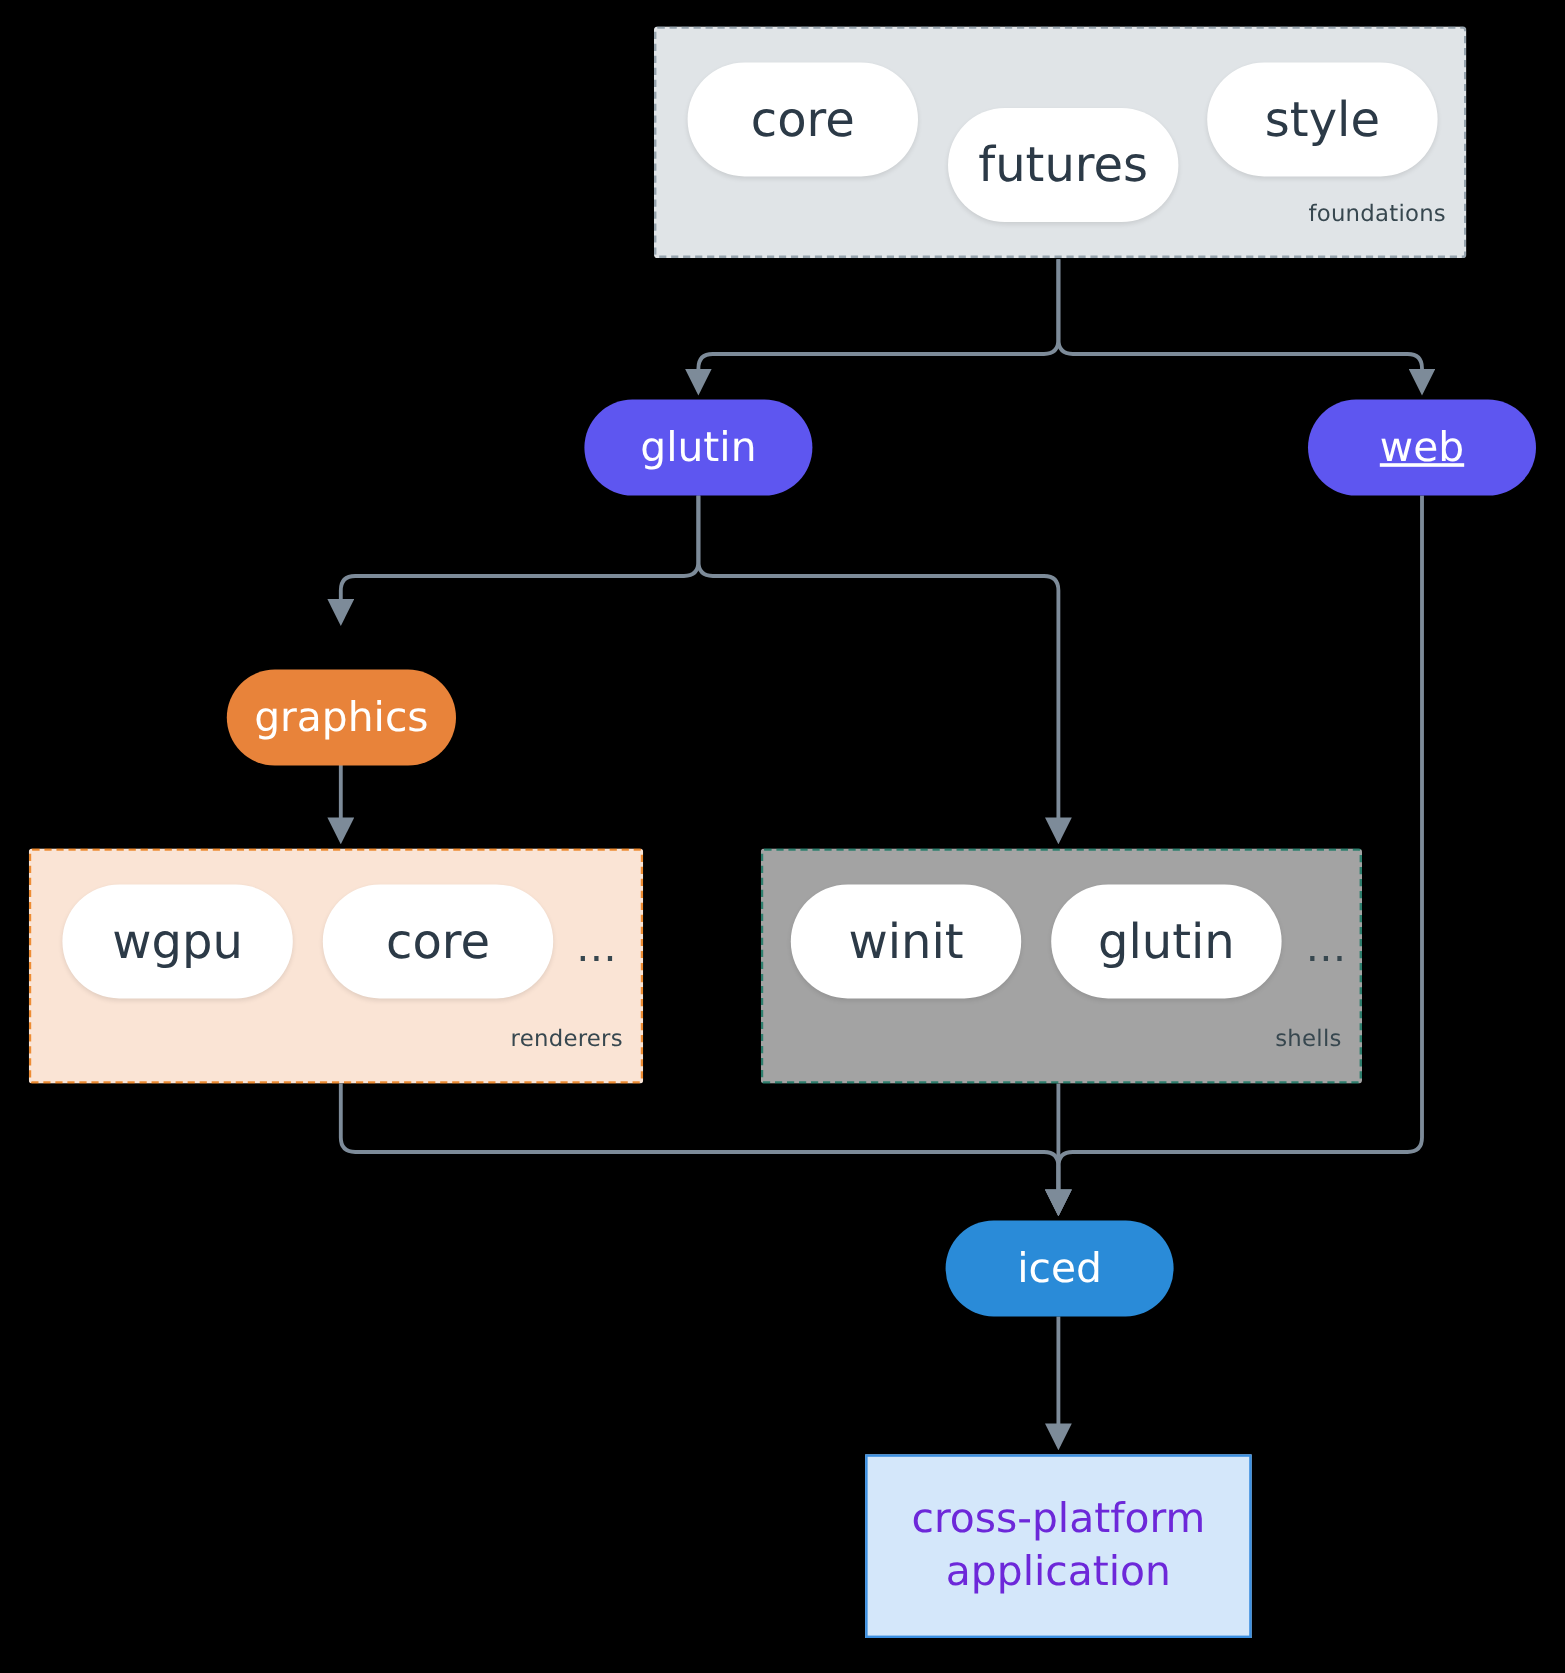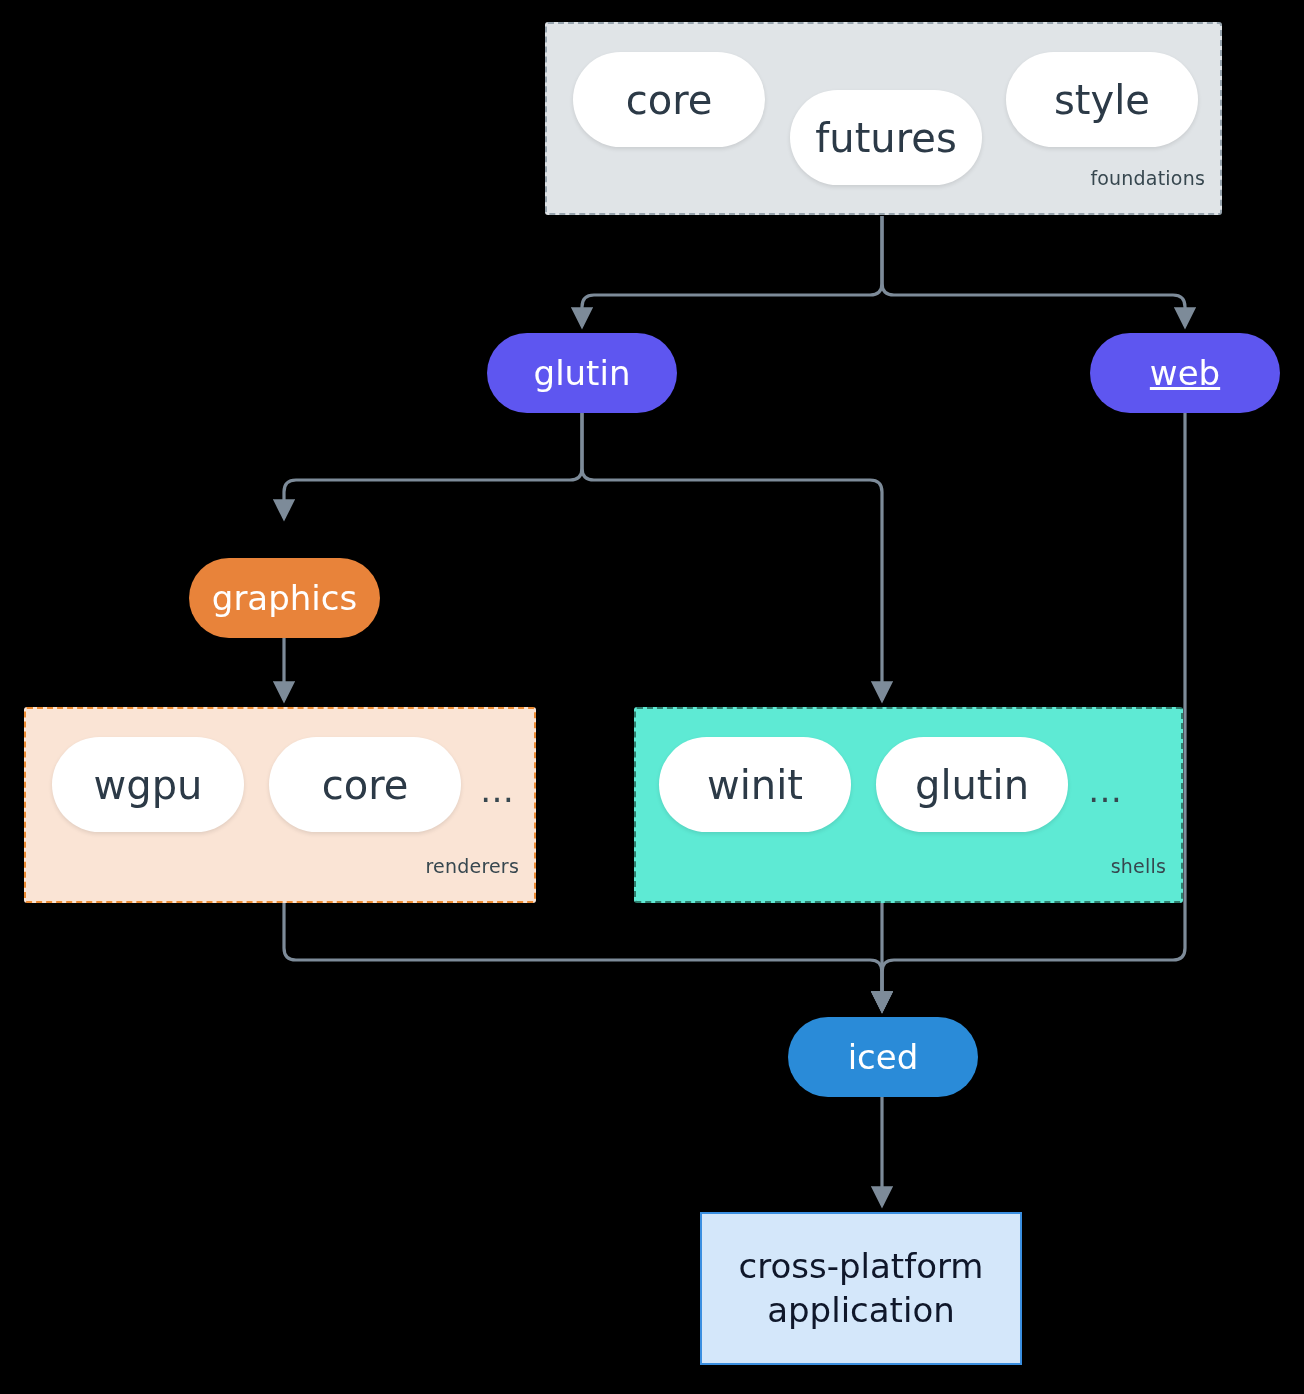--- a/index.html
+++ b/index.html
@@ -55,23 +55,23 @@
     top: 707px;
     width: 512px;
     height: 196px;
     background: #fae4d5;
     border: 2px dashed #ed8c33;
     border-radius: 3px;
   }
   .group-shells {
     left: 634px;
     top: 707px;
-    width: 549px;
+    width: 501px;
     height: 196px;
-    background: #5eead4;
+    background: #a3a3a3;
     border: 2px dashed #2f7f6e;
     border-radius: 3px;
   }
 
   
   .pill {
     position: absolute;
     display: flex;
     align-items: center;
     justify-content: center;
@@ -95,31 +95,31 @@
     box-sizing: border-box;
   }
   .node-native { left: 487px; top: 333px; width: 190px; height: 80px; background: #5e56f0; }
   .node-web    { left: 1090px; top: 333px; width: 190px; height: 80px; background: #5e56f0; text-decoration: underline; }
   .node-graphics { left: 189px; top: 525px; width: 191px; height: 80px; background: #e8833a; margin-top: 33px; }
   .node-iced   { left: 788px; top: 1017px; width: 190px; height: 80px; background: #2a8bd8; }
 
   
   .rect-node {
     position: absolute;
-    left: 700px;
+    left: 721px;
     top: 1212px;
     width: 322px;
     height: 153px;
     background: #d4e7fa;
     border: 2px solid #3b8fe0;
     display: flex;
     align-items: center;
     justify-content: center;
     text-align: center;
-    color: #0f172a;
+    color: #6d28d9;
     font-size: 34px;
     line-height: 1.28;
     box-sizing: border-box;
   }
 
   .ellipsis {
     position: absolute;
     color: #37474f;
     font-size: 34px;
     line-height: 1;

